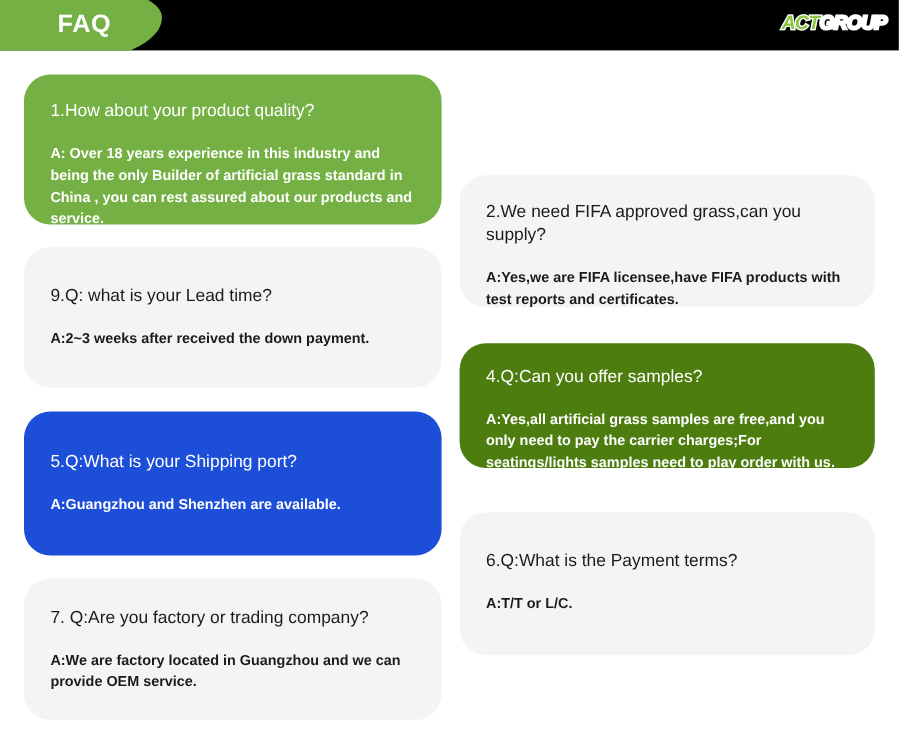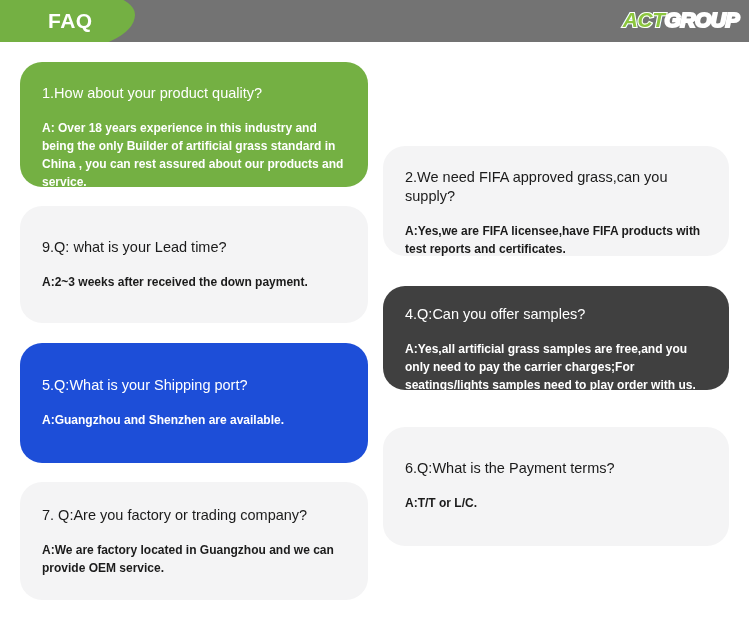--- a/index.html
+++ b/index.html
@@ -21,21 +21,21 @@
     background: #ffffff;
   }
 
   
   .header {
     position: absolute;
     left: 0;
     top: 0;
     width: 749px;
     height: 42px;
-    background: #737373;
+    background: #000000;
     overflow: hidden;
   }
   .header-green {
     position: absolute;
     left: -40px;
     top: -10px;
     width: 175px;
     height: 62px;
     background: #74b043;
     border-bottom-right-radius: 100px 45px;
@@ -48,21 +48,21 @@
     font-size: 21px;
     font-weight: bold;
     color: #ffffff;
     letter-spacing: 0.5px;
     font-family: "Liberation Sans", sans-serif;
   }
   .logo {
     position: absolute;
     right: 10px;
     top: 9px;
-    font-size: 21px;
+    font-size: 16px;
     font-weight: bold;
     font-style: italic;
     letter-spacing: -0.5px;
     line-height: 22px;
     white-space: nowrap;
     -webkit-text-stroke: 2.2px #ffffff;
     paint-order: stroke fill;
   }
   .logo .logo-act {
     color: #8cc63f;
@@ -95,21 +95,21 @@
 
   .card.light {
     background: #f4f4f5;
     color: #1b1b1b;
   }
   .card.green {
     background: #74b043;
     color: #ffffff;
   }
   .card.blue {
-    background: #404040;
+    background: #4d7c0f;
     color: #ffffff;
   }
   .card.gray {
     background: #1d4ed8;
     color: #ffffff;
   }
 
   
   #card-1 { left: 20px;  top: 62px;  width: 348px; height: 125px; padding-top: 22px; }
   #card-2 { left: 383px; top: 146px; width: 346px; height: 110px; padding-top: 22px; }

